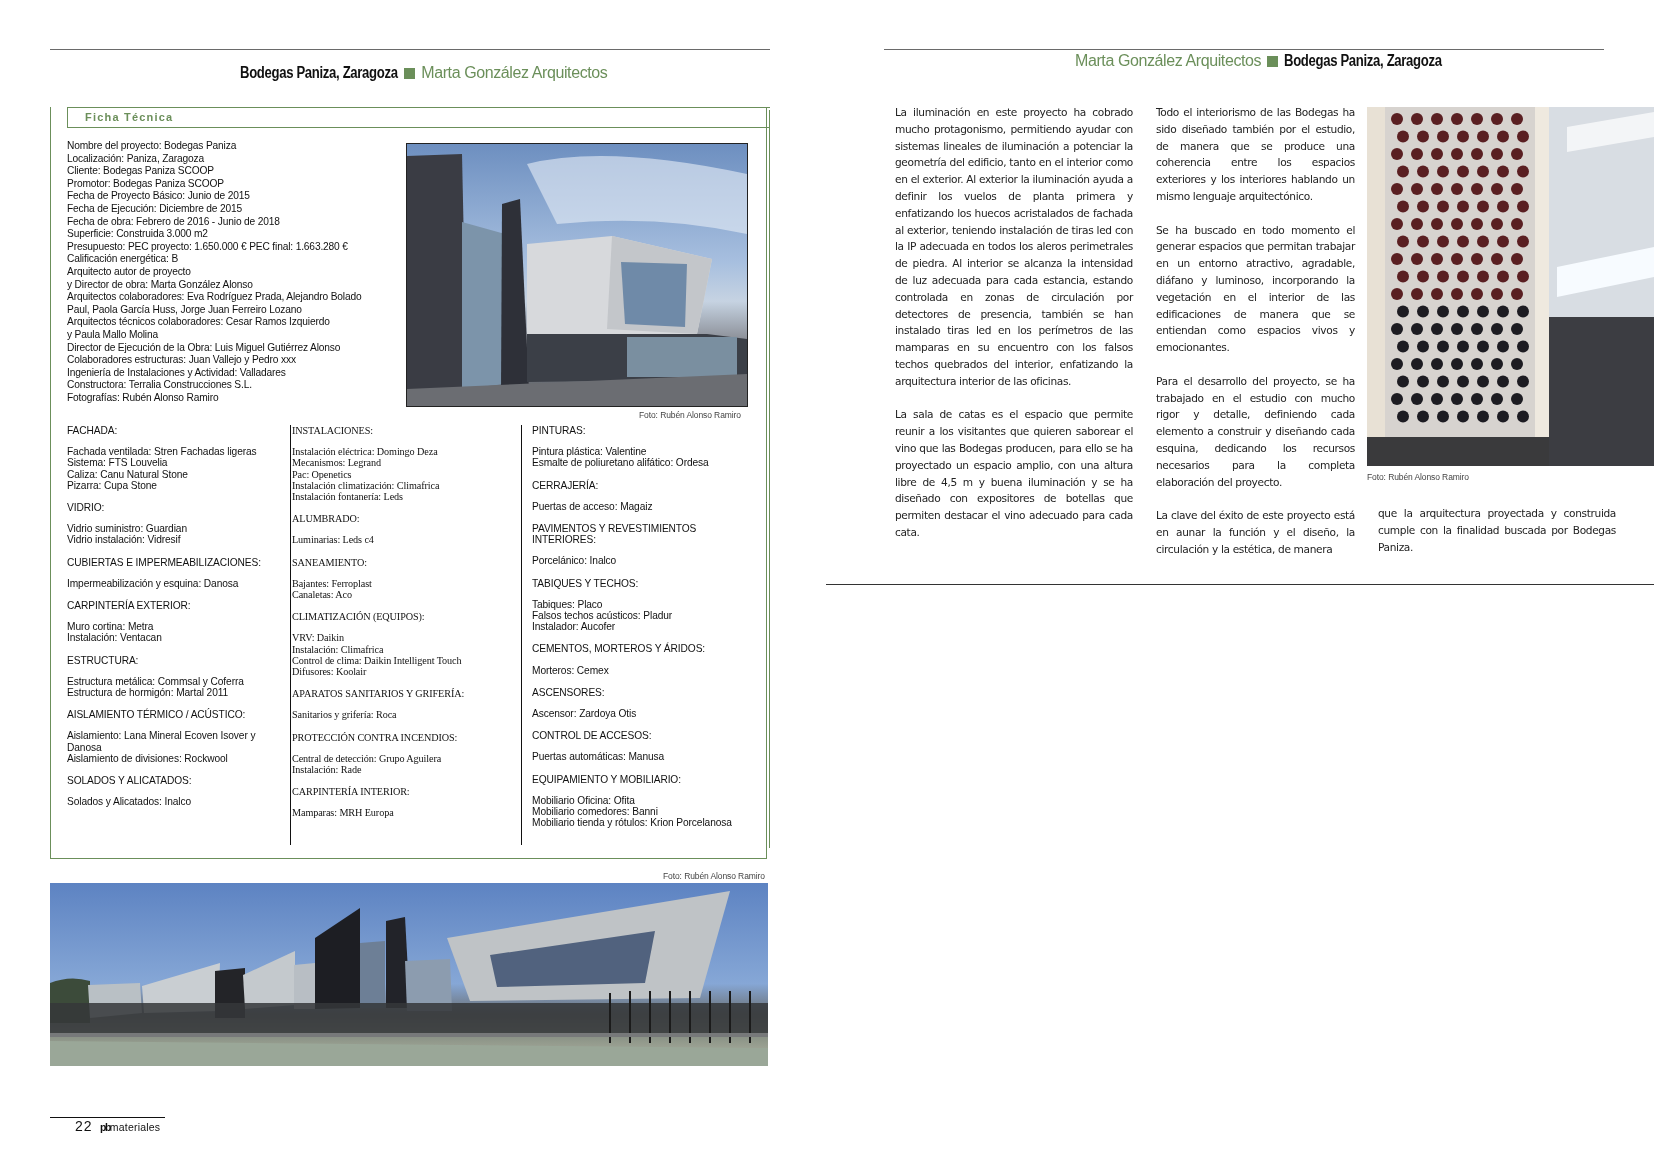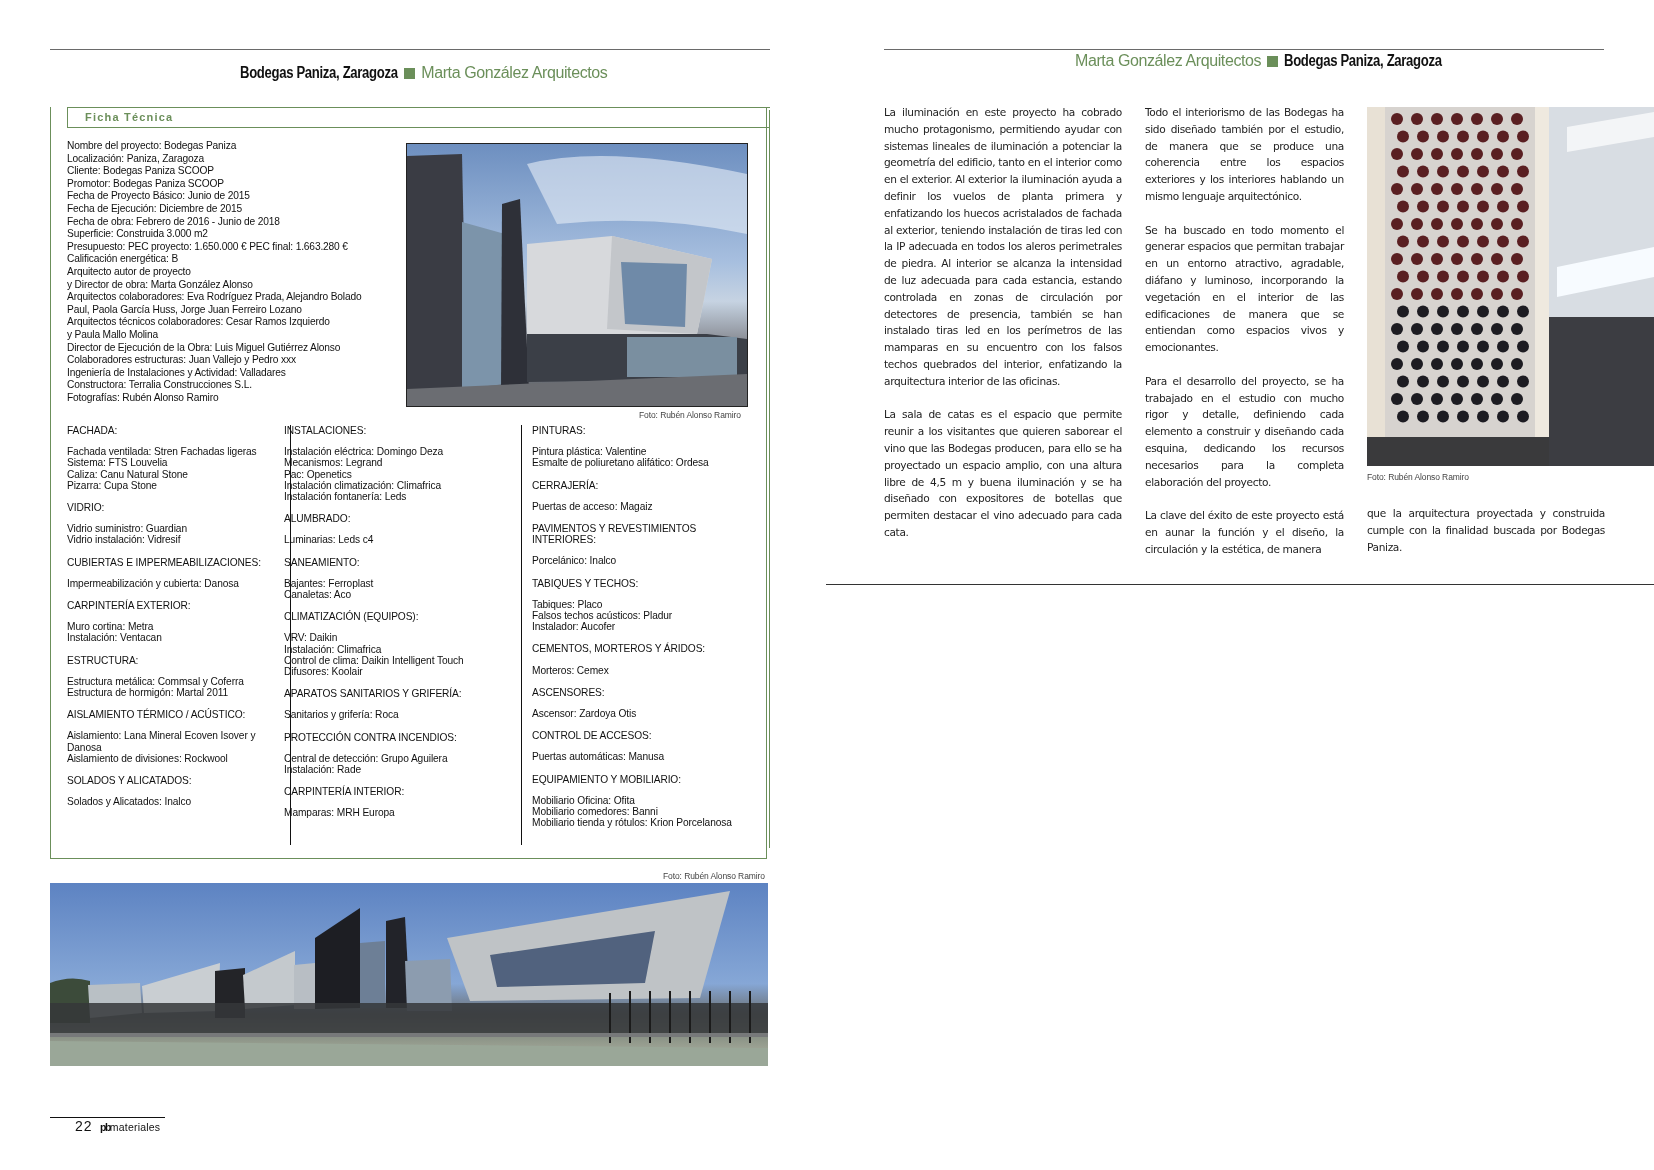--- a/index.html
+++ b/index.html
@@ -32,21 +32,21 @@
   .col-div { position: absolute; width: 1px; background: #111; }
 
   .photo-bottom { left: 50px; top: 883px; width: 718px; height: 183px; background: linear-gradient(180deg, #5d83c2 0%, #86a7d6 55%, #6b6f72 72%, #8d9588 85%, #b7b9a8 100%); }
 
   .footer-rule { position: absolute; left: 50px; top: 1117px; width: 115px; height: 1px; background: #111; }
   .page-number { position: absolute; left: 75px; top: 1118px; font-size: 14px; color: #111; letter-spacing: 1px; }
   .brand { position: absolute; left: 100px; top: 1121px; font-size: 10.5px; color: #111; letter-spacing: 0.2px; }
   .brand .pb { font-weight: bold; letter-spacing: -1.5px; }
 
   
-  .body-col { position: absolute; font-family: "DejaVu Sans", sans-serif; font-size: 10.6px; line-height: 16.8px; color: #222; text-align: justify; letter-spacing: -0.35px; }
+  .body-col { position: absolute; font-family: "DejaVu Sans", sans-serif; font-size: 10.6px; line-height: 16.8px; color: #222; text-align: justify; letter-spacing: -0.35px; margin-left: 11px; }
   .body-col p { margin: 0 0 16.8px 0; }
   .photo-right { left: 1367px; top: 107px; width: 287px; height: 359px; background: linear-gradient(90deg, #dfd8cd 0%, #efe9e0 10%, #b6aba0 12%, #6e5c54 40%, #5b4b46 60%, #cfd3d8 72%, #f3f6f9 80%, #c8ccd2 100%); }
   .right-bottom-rule { position: absolute; left: 826px; top: 584px; width: 828px; height: 1px; background: #333; }
 
   
   svg { display: block; }
 </style>
 </head>
 <body>
 
@@ -108,21 +108,21 @@
       <div class="sec-item">Caliza: Canu Natural Stone</div>
       <div class="sec-item">Pizarra: Cupa Stone</div>
     </div>
     <div class="sec">
       <div class="sec-title">VIDRIO:</div>
       <div class="sec-item">Vidrio suministro: Guardian</div>
       <div class="sec-item">Vidrio instalación: Vidresif</div>
     </div>
     <div class="sec">
       <div class="sec-title">CUBIERTAS E IMPERMEABILIZACIONES:</div>
-      <div class="sec-item">Impermeabilización y cubierta: Danosa</div>
+      <div class="sec-item">Impermeabilización y esquina: Danosa</div>
     </div>
     <div class="sec">
       <div class="sec-title">CARPINTERÍA EXTERIOR:</div>
       <div class="sec-item">Muro cortina: Metra</div>
       <div class="sec-item">Instalación: Ventacan</div>
     </div>
     <div class="sec">
       <div class="sec-title">ESTRUCTURA:</div>
       <div class="sec-item">Estructura metálica: Commsal y Coferra</div>
       <div class="sec-item">Estructura de hormigón: Martal 2011</div>
@@ -131,21 +131,21 @@
       <div class="sec-title">AISLAMIENTO TÉRMICO / ACÚSTICO:</div>
       <div class="sec-item">Aislamiento: Lana Mineral Ecoven Isover y Danosa</div>
       <div class="sec-item">Aislamiento de divisiones: Rockwool</div>
     </div>
     <div class="sec">
       <div class="sec-title">SOLADOS Y ALICATADOS:</div>
       <div class="sec-item">Solados y Alicatados: Inalco</div>
     </div>
   </div>
 <div class="col-div" style="left:290px; top:425px; height:420px;"></div>
-<div class="col" id="col-1" style="left:284px; top:425px; width:200px;">
+<div class="col" id="col-1" style="left:292px; top:425px; width:200px;font-family:Liberation Serif, serif;">
     <div class="sec">
       <div class="sec-title">INSTALACIONES:</div>
       <div class="sec-item">Instalación eléctrica: Domingo Deza</div>
       <div class="sec-item">Mecanismos: Legrand</div>
       <div class="sec-item">Pac: Openetics</div>
       <div class="sec-item">Instalación climatización: Climafrica</div>
       <div class="sec-item">Instalación fontanería: Leds</div>
     </div>
     <div class="sec">
       <div class="sec-title">ALUMBRADO:</div>

